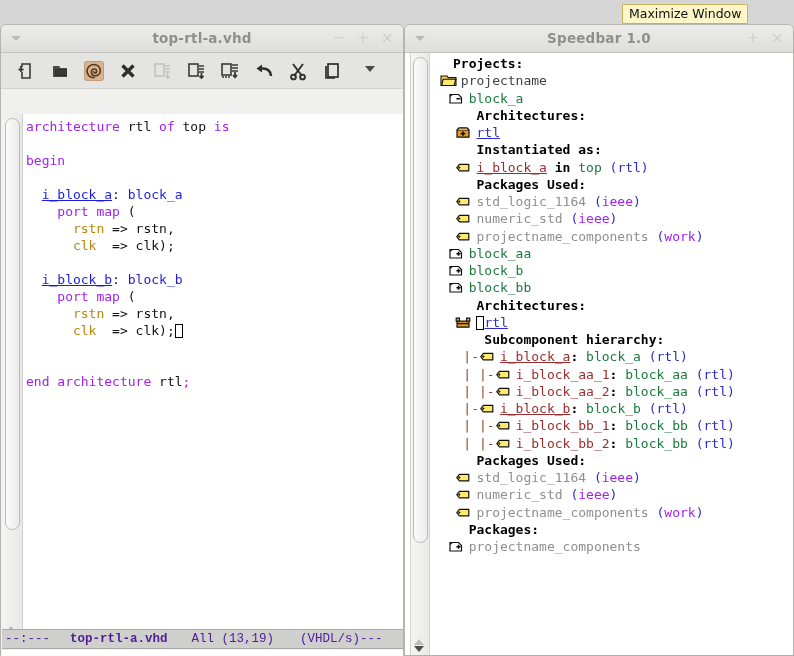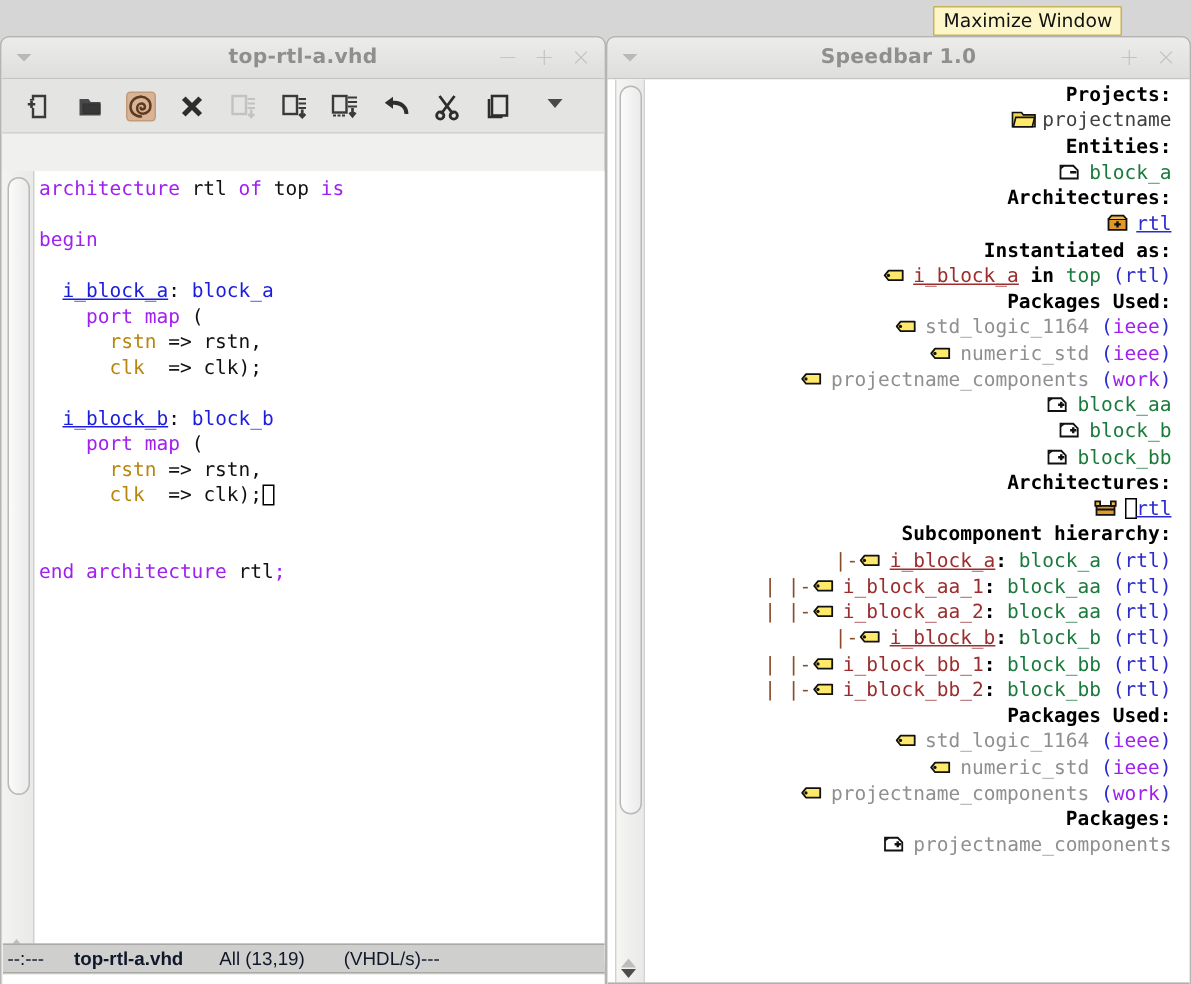--- a/index.html
+++ b/index.html
@@ -68,41 +68,41 @@
   .lbl  { color: #1c1cdd; text-decoration: underline; } 
   .typ  { color: #1c1cdd; }
   .prt  { color: #b8860b; }   
   .pun  { color: #111; }
   .cursor-box { display: inline-block; width: 8px; height: 14px;
                 border: 1.5px solid #000; vertical-align: -3px; }
 
   .modeline { position: absolute; left: 1px; bottom: 22px; width: 402px; height: 20px;
               background: #cfcfcd; border-top: 1px solid #a9a9a7;
               border-bottom: 1px solid #a9a9a7;
-              font-family: Liberation Sans, sans-serif; font-size: 12.5px;
-              color: #0f172a; line-height: 19px; overflow: hidden; }
+              font-family: Liberation Mono, monospace; font-size: 12.5px;
+              color: #4c1d95; line-height: 19px; overflow: hidden; }
   .ml-pad { letter-spacing: 0; }
 
   .hscroll-l { position: absolute; left: 1px; bottom: 1px; width: 402px; height: 20px;
                background: #fff; }
   .resize-grip { position: absolute; right: 3px; bottom: 3px; width: 14px; height: 14px; }
   .resize-grip i { position: absolute; width: 2px; height: 2px; background: #b3b3b1;
                    border-radius: 1px; }
 
   
   #win-right { left: 404px; top: 0px; width: 390px; height: 656px;
                border-radius: 6px 6px 0 0; }
   .sbar-body { position: absolute; left: 0; top: 28px; width: 390px; height: 604px;
                background: #fff; }
   .sbar-scroll { position: absolute; left: 5px; top: 0; width: 20px; height: 100%;
                  background: linear-gradient(to right,#f5f5f4,#e9e9e8);
                  border-right: 1px solid #d2d2d0; border-left: 1px solid #d2d2d0; }
   .tree { position: absolute; left: 27px; top: 2px; right: 14px; bottom: 0;
           font-family: "DejaVu Sans Mono", monospace; font-size: 13px;
-          line-height: 17.25px; color: #111; white-space: pre; text-align: right; }
+          line-height: 17.25px; color: #111; white-space: pre; }
   .tree .row { height: 17.25px; }
   .t-plain  { color: #000; font-weight: bold; }
   .t-proj   { color: #404040; }
   .t-ent    { color: #1a7a3c; }
   .t-arch   { color: #2b2bcf; text-decoration: underline; }
   .t-inst   { color: #9b2d2d; text-decoration: underline; }
   .t-inst2  { color: #9b2d2d; }
   .t-pkg    { color: #8f8f8f; }
   .t-lib    { color: #a020f0; }
   .t-paren  { color: #2b2bcf; }
@@ -250,21 +250,21 @@
       <div class="sbar-scroll">
         <div class="sb-thumb" style="top:4px; height:486px; left:2px; width:15px;"></div>
         <div class="sb-arrows" style="bottom:4px; left:3px;">
           <div class="tri-up"></div>
           <div class="tri-dn"></div>
         </div>
       </div>
       <div class="tree" id="tree-body"><div class="row"><span></span><span class="ic"><svg width="18" height="13"></svg></span><span class="t-plain">Projects:</span></div><div class="row"><span> </span><span class="ic"><svg width="18" height="13" viewBox="0 0 18 13">
                 <path d="M1 2h6l1.2 1.6H16V11.5H1z" fill="#f2d34a" stroke="#111" stroke-width="1.1"></path>
                 <path d="M3.2 5.2h12.6L14.2 11.5H1.6z" fill="#ffe96b" stroke="#111" stroke-width="1.1"></path>
-              </svg></span><span class="t-proj">projectname</span></div><div class="row"><span>  </span><span class="ic"><svg width="18" height="13"></svg></span><span class="t-plain">Entities:</span></div><div class="row"><span>  </span><span class="ic"><svg width="18" height="13" viewBox="0 0 18 13">
+              </svg></span><span class="t-proj">projectname</span></div><div class="row"><span>  </span><span class="ic"><svg width="18" height="13" viewBox="0 0 18 13">
                 <path d="M2 2.5h8.5l3 3V11H2z" fill="#fff" stroke="#111" stroke-width="1.2"></path>
                 <path d="M2 4.4l2.4-1.9" stroke="#111" stroke-width="1.1"></path>
                 <path d="M8.4 6.8h4.2" stroke="#111" stroke-width="1.6"></path>
               </svg></span><span class="t-ent">block_a</span></div><div class="row"><span>   </span><span class="ic"><svg width="18" height="13"></svg></span><span class="t-plain">Architectures:</span></div><div class="row"><span>   </span><span class="ic"><svg width="18" height="13" viewBox="0 0 18 13">
                 <path d="M2 4h12v7.2H2z" fill="#e09a28" stroke="#111" stroke-width="1.2"></path>
                 <path d="M2 4l2-2.2h8L14 4" fill="#f0b954" stroke="#111" stroke-width="1.2"></path>
                 <path d="M5.8 7.6h4.4M8 5.5v4.2" stroke="#111" stroke-width="1.6"></path>
               </svg></span><span class="t-arch">rtl</span></div><div class="row"><span>   </span><span class="ic"><svg width="18" height="13"></svg></span><span class="t-plain">Instantiated as:</span></div><div class="row"><span>   </span><span class="ic"><svg width="18" height="13" viewBox="0 0 18 13">
                 <path d="M4.4 3.4h9.4v6.4H4.4l-2.6-3.2z" fill="#ffe96b" stroke="#111" stroke-width="1.2" stroke-linejoin="round"></path>
                 <circle cx="4.3" cy="6.6" r="1.1" fill="#111"></circle>

